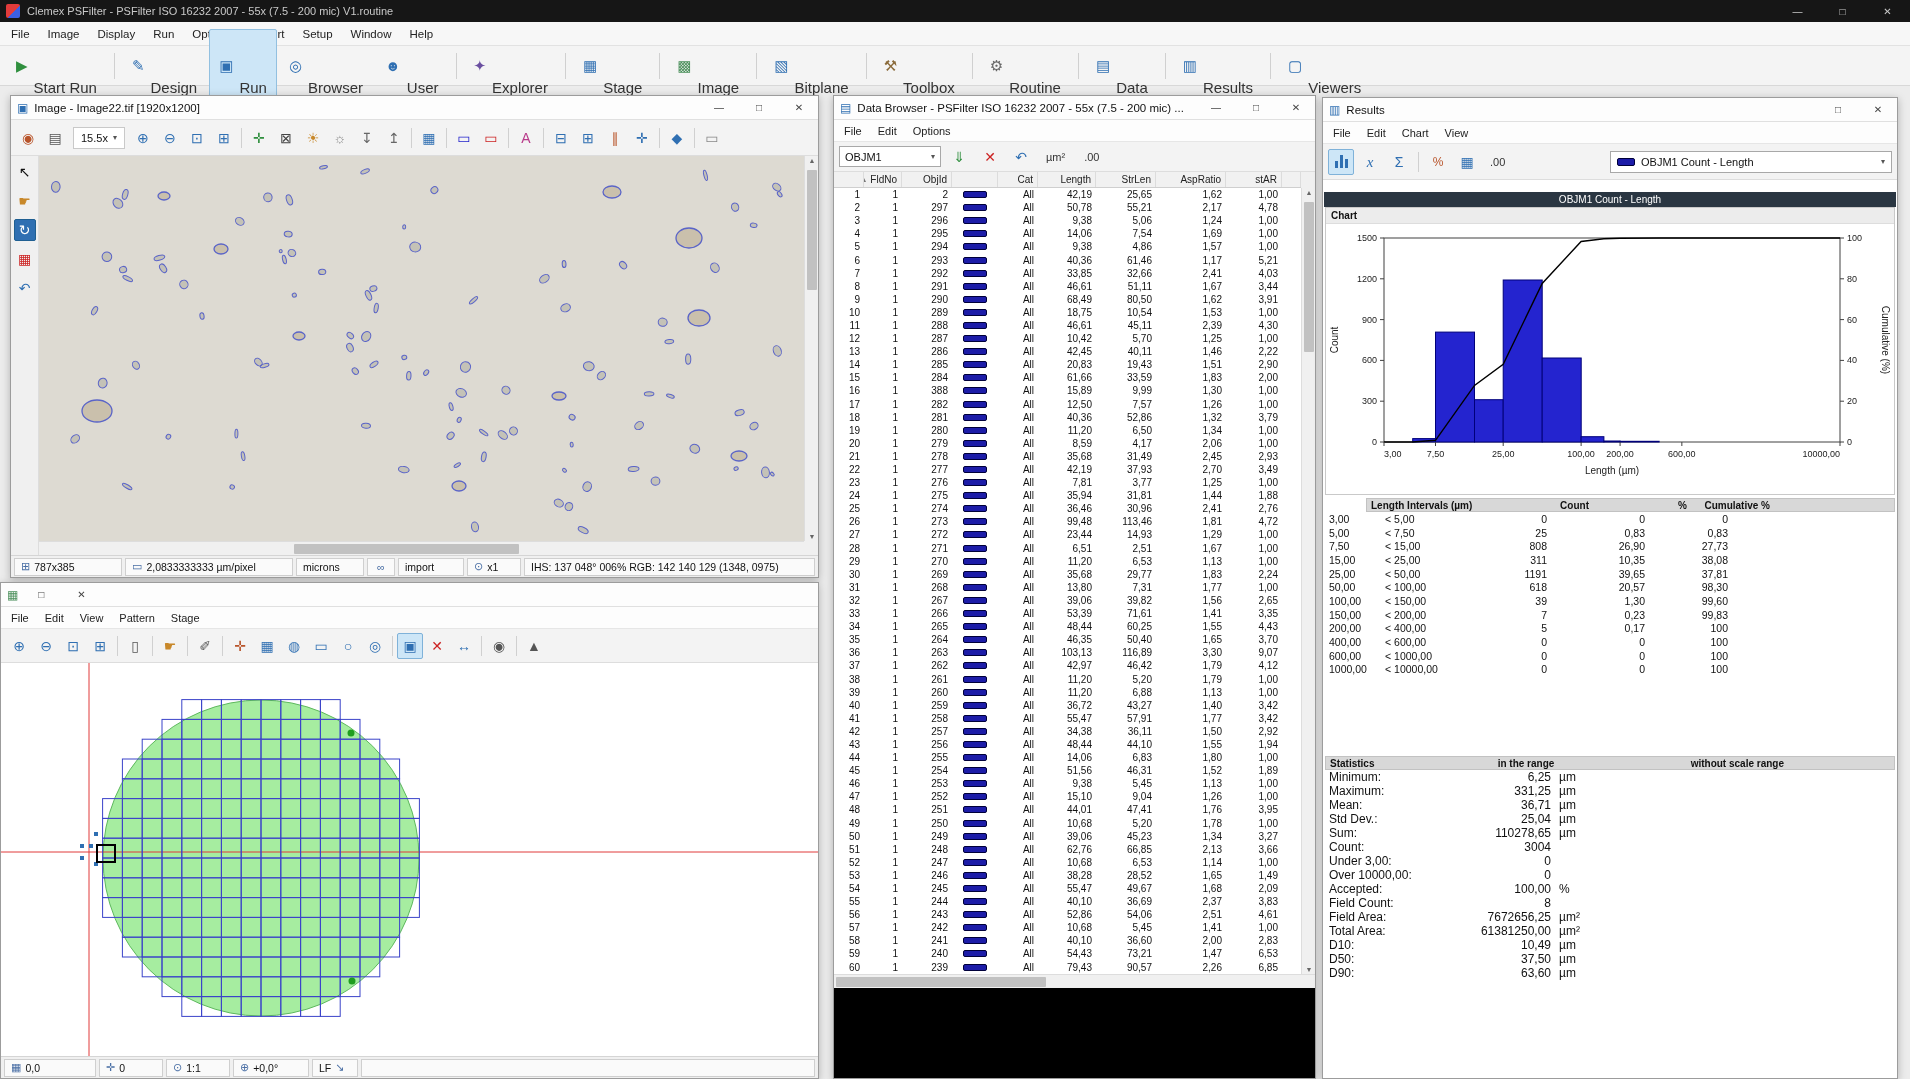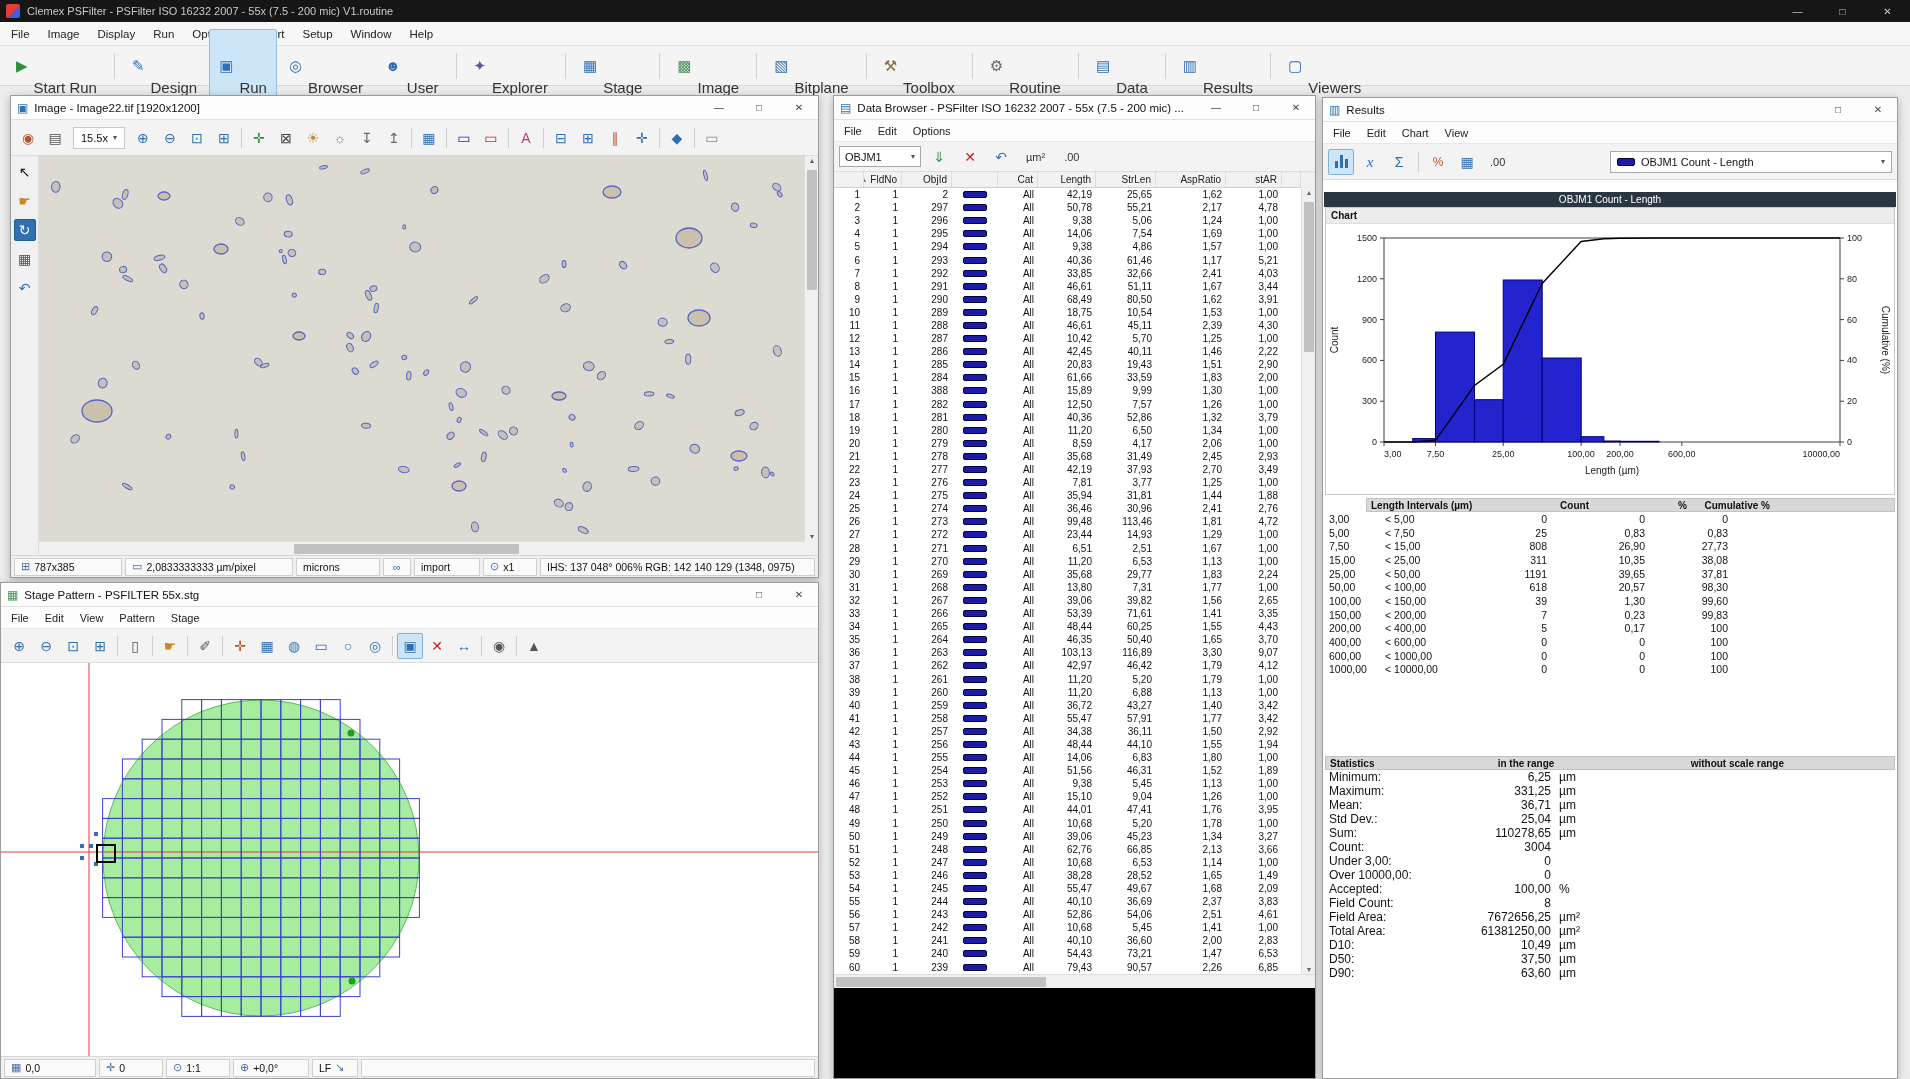--- a/index.html
+++ b/index.html
@@ -56,21 +56,21 @@
 .img-status{height:22px;background:#f0f0f0;border-top:1px solid #d5d5d5;display:flex;align-items:center;gap:3px;padding:0 3px;flex:0 0 auto;}
 
 
 .stage-window{left:0;top:582px;width:819px;height:497px;}
 .stage-toolbar{height:34px;background:#f3f3f3;border-bottom:1px solid #ddd;display:flex;align-items:center;padding:0 5px;gap:1px;flex:0 0 auto;}
 .stage-status{height:22px;background:#f0f0f0;border-top:1px solid #d5d5d5;display:flex;align-items:center;gap:3px;padding:0 3px;flex:0 0 auto;}
 
 
 .data-window{left:833px;top:95px;width:483px;height:984px;}
 .db-toolbar{height:30px;display:flex;align-items:center;gap:5px;padding:0 5px;background:#f3f3f3;border-bottom:1px solid #ddd;flex:0 0 auto;}
-.db-select{width:82px;height:21px;border:1px solid #a8a8a8;background:#fff;display:flex;align-items:center;justify-content:space-between;padding:0 5px;font-size:11px;}
+.db-select{width:102px;height:21px;border:1px solid #a8a8a8;background:#fff;display:flex;align-items:center;justify-content:space-between;padding:0 5px;font-size:11px;}
 .db-table{position:relative;flex:0 0 auto;}
 .db-header{display:grid;grid-template-columns:30px 38px 50px 46px 40px 58px 60px 70px 56px 1fr;height:16px;background:#f1f1f1;border-bottom:1px solid #cfcfcf;width:467px;}
 .db-h{font-size:10px;color:#222;display:flex;align-items:center;justify-content:flex-end;padding:0 4px;border-right:1px solid #dcdcdc;overflow:hidden;white-space:nowrap;}
 .sort-ic{font-size:7px;color:#777;margin-right:3px;}
 .db-rows{width:467px;background:#fff;}
 .db-row{display:grid;grid-template-columns:30px 38px 50px 46px 40px 58px 60px 70px 56px 1fr;height:13.1px;align-items:center;}
 .db-c{font-size:10px;line-height:13px;padding:0 4px;white-space:nowrap;overflow:hidden;}
 .db-c.r{text-align:right;}
 .db-c.c{text-align:center;display:flex;align-items:center;justify-content:center;padding:0;}
 .swatch{display:inline-block;width:24px;height:7px;background:#1c1ca8;border:1px solid #00003a;border-radius:2px;}
@@ -428,21 +428,21 @@
   </div>
   <div class="img-status">
     <span class="status-seg" style="width:108px">
         <span class="seg-ic">⊞</span>
         <span>787x385</span>
       </span>
     <span class="status-seg" style="width:168px">
         <span class="seg-ic">▭</span>
         <span>2,0833333333 µm/pixel</span>
       </span>
-    <span class="status-seg" style="width:84px">
+    <span class="status-seg" style="width:68px">
         <span>microns</span>
       </span>
     <span class="status-seg" style="width:28px;justify-content:center">
         <span class="seg-ic">∞</span>
       </span>
     <span class="status-seg" style="width:66px">
         <span>import</span>
       </span>
     <span class="status-seg" style="width:54px">
         <span class="seg-ic">⊙</span>
@@ -450,21 +450,20 @@
       </span>
     <span class="status-seg grow">
         <span>IHS: 137 048° 006%  RGB: 142 140 129  (1348, 0975)</span>
       </span>
   </div>
 </div>
 
 <div class="window stage-window">
   <div class="titlebar">
     <span class="ticon" style="color:#4a8f5a">▦</span>
-    <span class="title-text">Stage Pattern - PSFILTER 55x.stg</span>
     <span class="wc">□</span>
     <span class="wc">✕</span>
   </div>
   <div class="menubar" id="stage-menus">
       <div class="menu-item">File</div>
       <div class="menu-item">Edit</div>
       <div class="menu-item">View</div>
       <div class="menu-item">Pattern</div>
       <div class="menu-item">Stage</div>
     </div>

